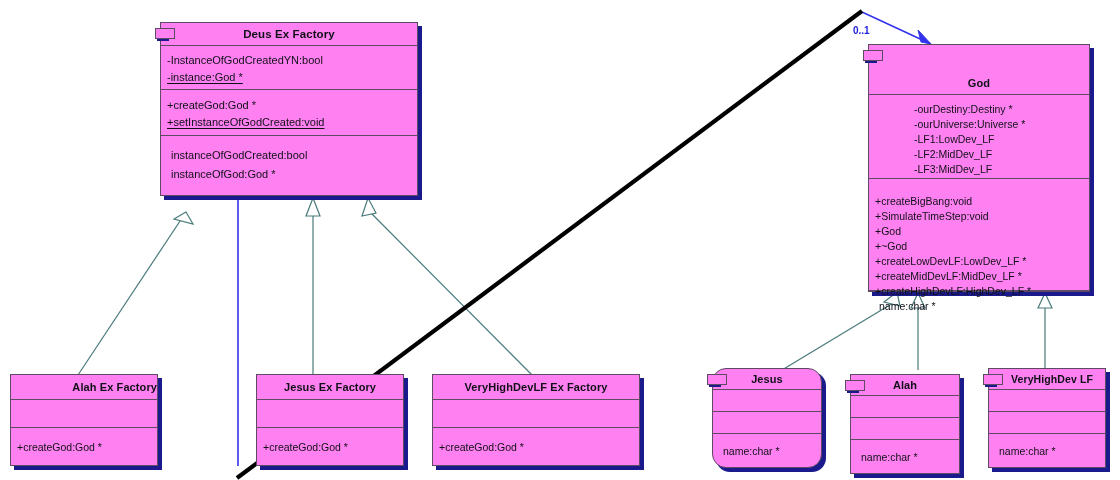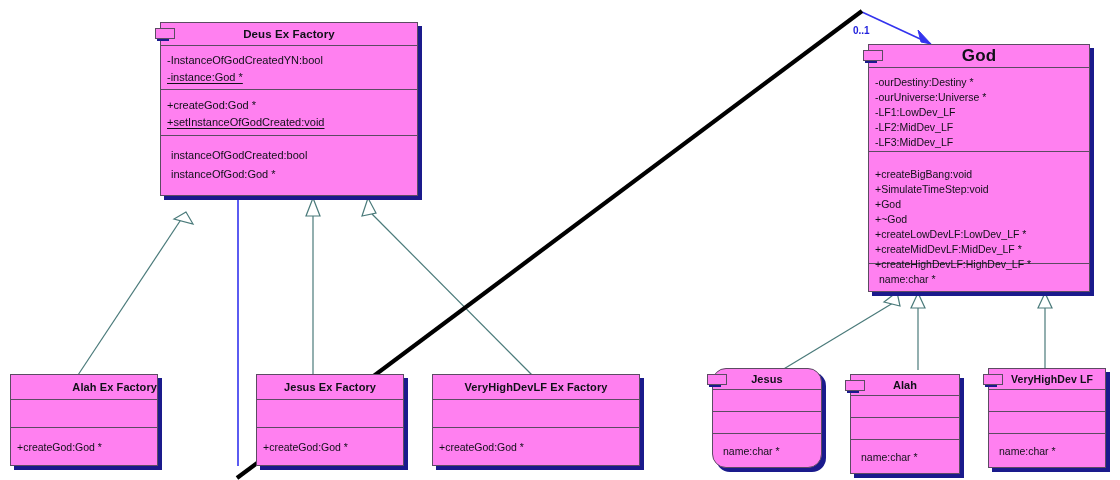--- a/index.html
+++ b/index.html
@@ -145,22 +145,22 @@
       <div class="uml-row underlined" style="height:17px; line-height:17px;">+setInstanceOfGodCreated:void</div>
     </div>
     <div class="uml-compartment" style="height:60px; padding-top:10px;">
       <div class="uml-row indent" style="height:19px; line-height:19px;">instanceOfGodCreated:bool</div>
       <div class="uml-row indent" style="height:19px; line-height:19px;">instanceOfGod:God *</div>
     </div>
   </div>
 
   <div class="uml-class" style="left:868px; top:44px; width:222px; height:248px; font-size:10.5px;">
     <div class="class-tab"></div>
-    <div class="uml-title" style="height:22px; line-height:22px; font-size:17px;">God</div>
-    <div class="uml-compartment" style="height:84px; padding-top:7px;">
+    <div class="uml-title" style="height:22px; line-height:22px; font-size:11px;margin-top:27px;">God</div>
+    <div class="uml-compartment" style="height:84px; padding-top:7px;padding-left:39px;">
       <div class="uml-row" style="height:15px; line-height:15px;">-ourDestiny:Destiny *</div>
       <div class="uml-row" style="height:15px; line-height:15px;">-ourUniverse:Universe *</div>
       <div class="uml-row" style="height:15px; line-height:15px;">-LF1:LowDev_LF</div>
       <div class="uml-row" style="height:15px; line-height:15px;">-LF2:MidDev_LF</div>
       <div class="uml-row" style="height:15px; line-height:15px;">-LF3:MidDev_LF</div>
     </div>
     <div class="uml-compartment" style="height:112px; padding-top:15px;">
       <div class="uml-row" style="height:15px; line-height:15px;">+createBigBang:void</div>
       <div class="uml-row" style="height:15px; line-height:15px;">+SimulateTimeStep:void</div>
       <div class="uml-row" style="height:15px; line-height:15px;">+God</div>

